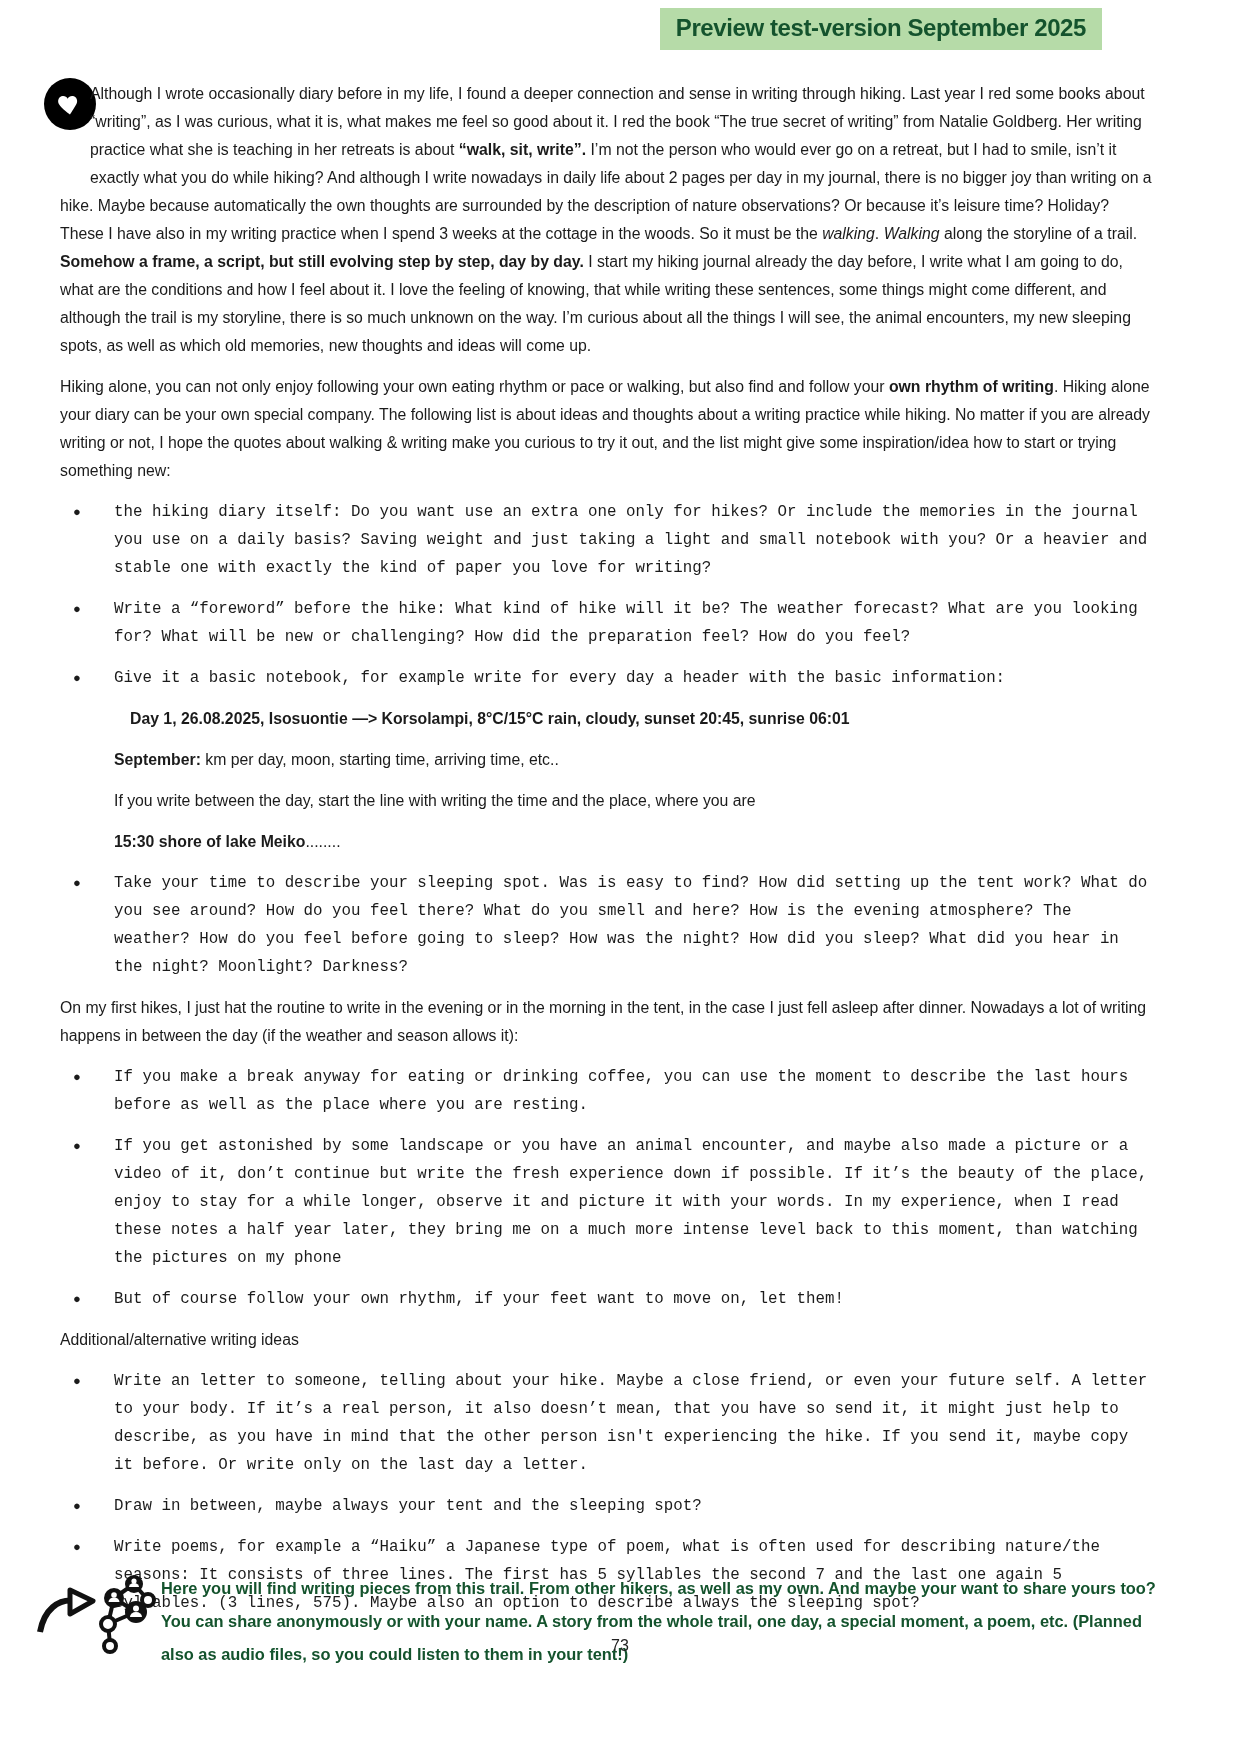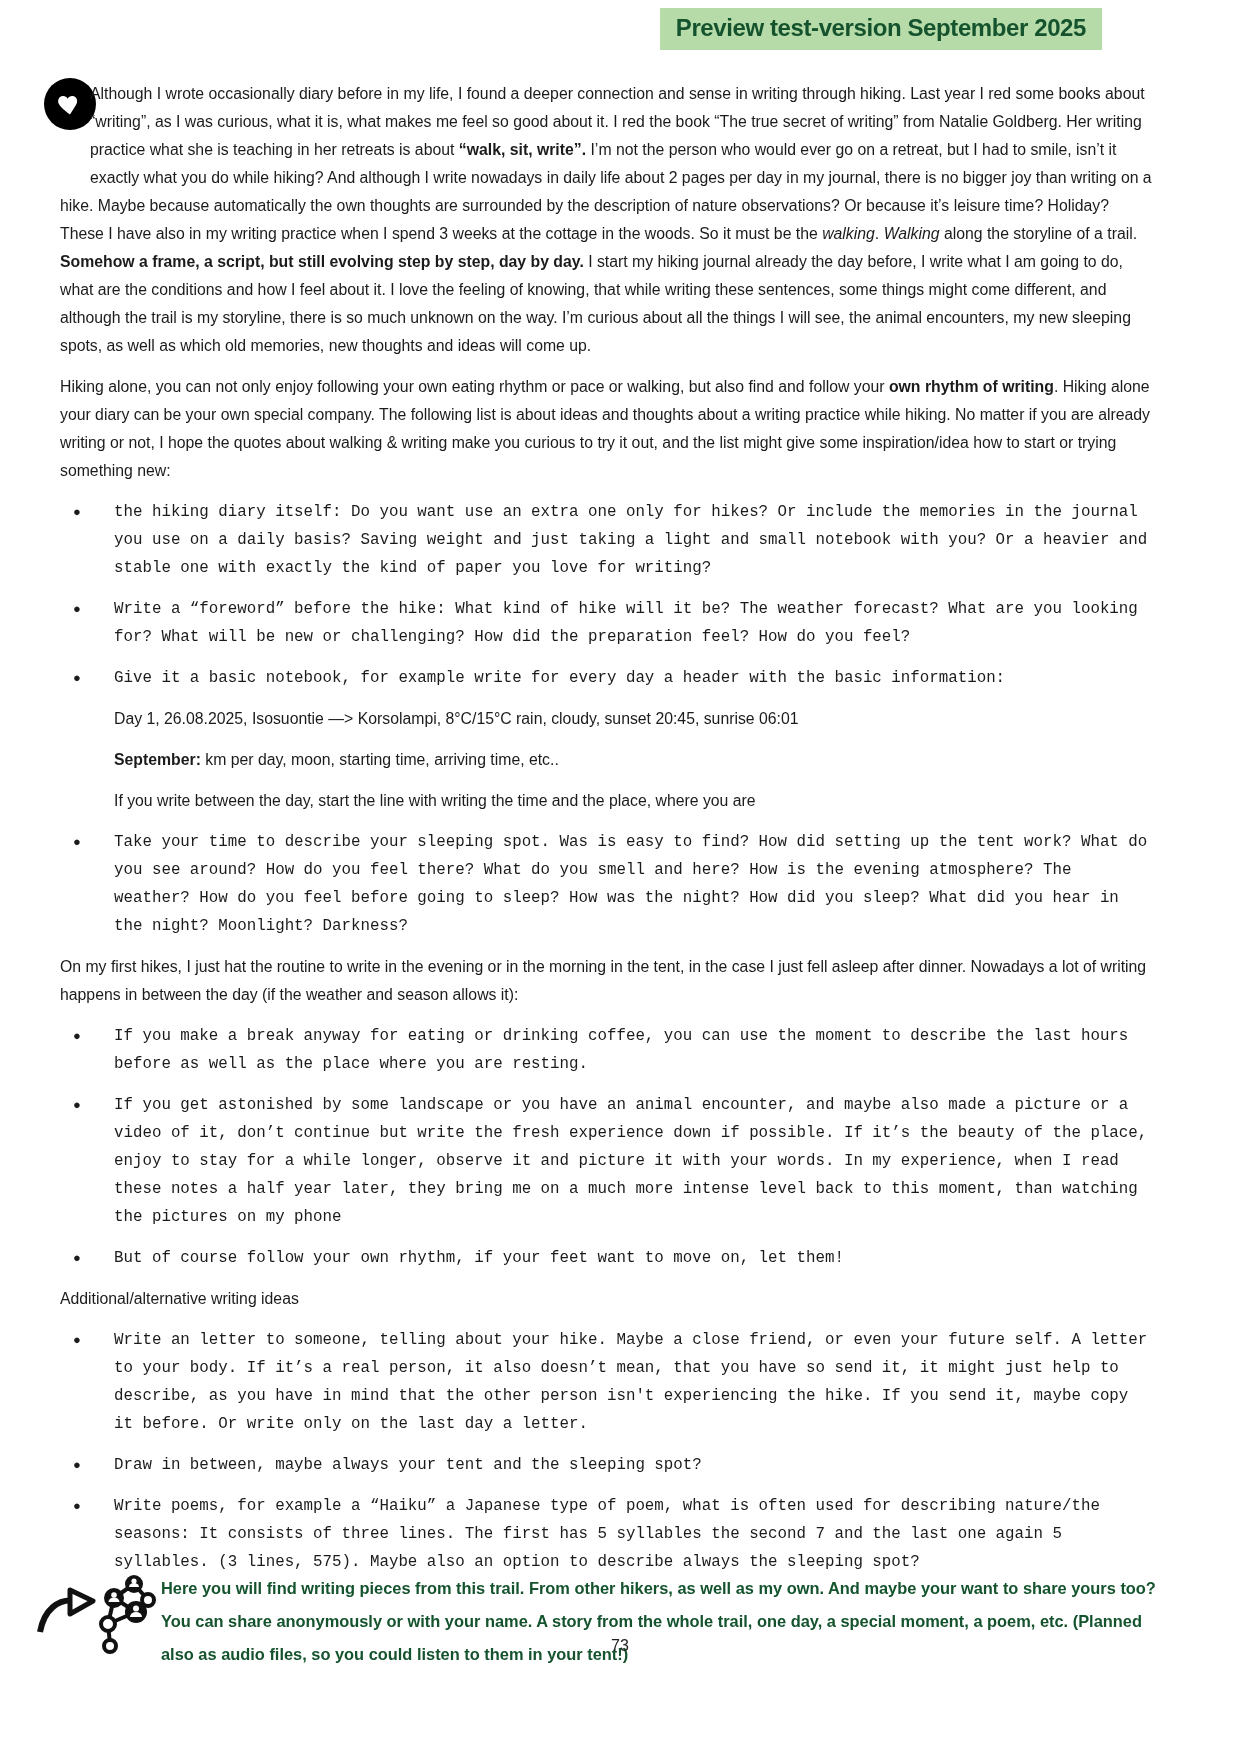--- a/index.html
+++ b/index.html
@@ -77,23 +77,24 @@
     <div class="bullet">
       <span class="marker">●</span>
       <div class="btxt">Write a “foreword” before the hike: What kind of hike will it be? The weather forecast? What are you looking for? What will be new or challenging? How did the preparation feel? How do you feel?</div>
     </div>
 
     <div class="bullet">
       <span class="marker">●</span>
       <div class="btxt">Give it a basic notebook, for example write for every day a header with the basic information:</div>
     </div>
 
-    <div class="sub"><span style="font-weight: 400;">Day 1, 26.08.2025, Isosuontie —&gt; Korsolampi, 8°C/15°C rain, cloudy, sunset 20:45, sunrise 06:01</span></div>
+    <div class="sub"><span style="font-weight: 700; margin-left: 16px;">Day 1, 26.08.2025, Isosuontie —&gt; Korsolampi, 8°C/15°C rain, cloudy, sunset 20:45, sunrise 06:01</span></div>
     <div class="sub"><span style="font-weight: 700;">September: </span><span>km per day, moon, starting time, arriving time, etc..</span></div>
     <div class="sub"><span>If you write between the day, start the line with writing the time and the place, where you are</span></div>
+    <div class="sub"><span style="font-weight: 700;">15:30 shore of lake Meiko</span><span>........</span></div>
 
     <div class="bullet">
       <span class="marker">●</span>
       <div class="btxt">Take your time to describe your sleeping spot. Was is easy to find? How did setting up the tent work? What do you see around? How do you feel there? What do you smell and here? How is the evening atmosphere? The weather? How do you feel before going to sleep? How was the night? How did you sleep? What did you hear in the night? Moonlight? Darkness?</div>
     </div>
 
     <p class="para">On my first hikes, I just hat the routine to write in the evening or in the morning in the tent, in the case I just fell asleep after dinner. Nowadays a lot of writing happens in between the day (if the weather and season allows it):</p>
 
     <div class="bullet">
       <span class="marker">●</span>

